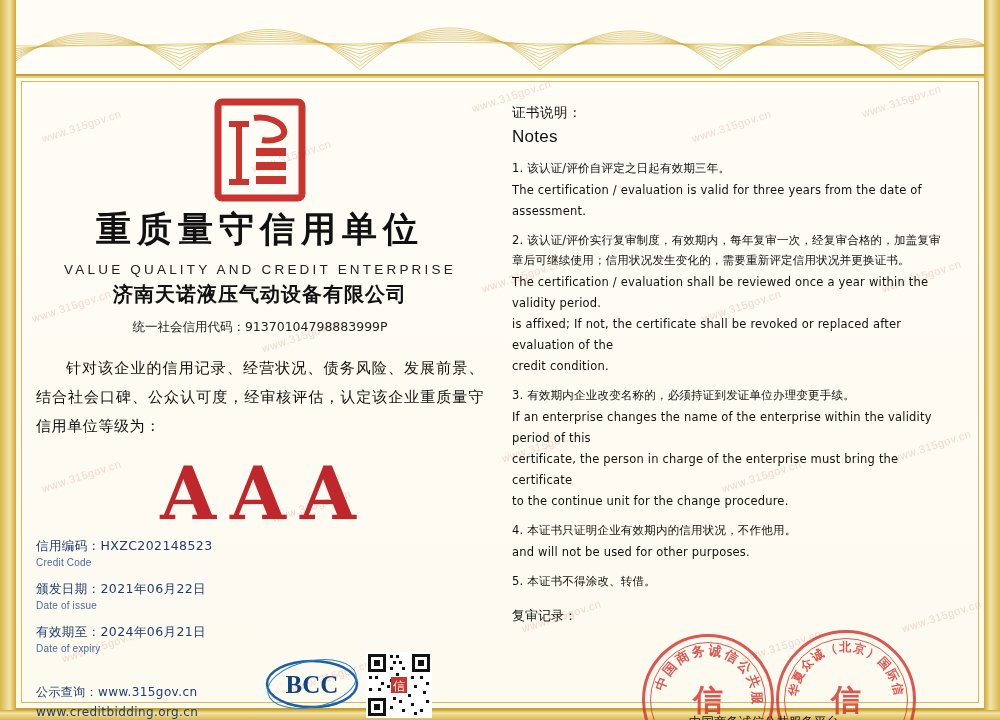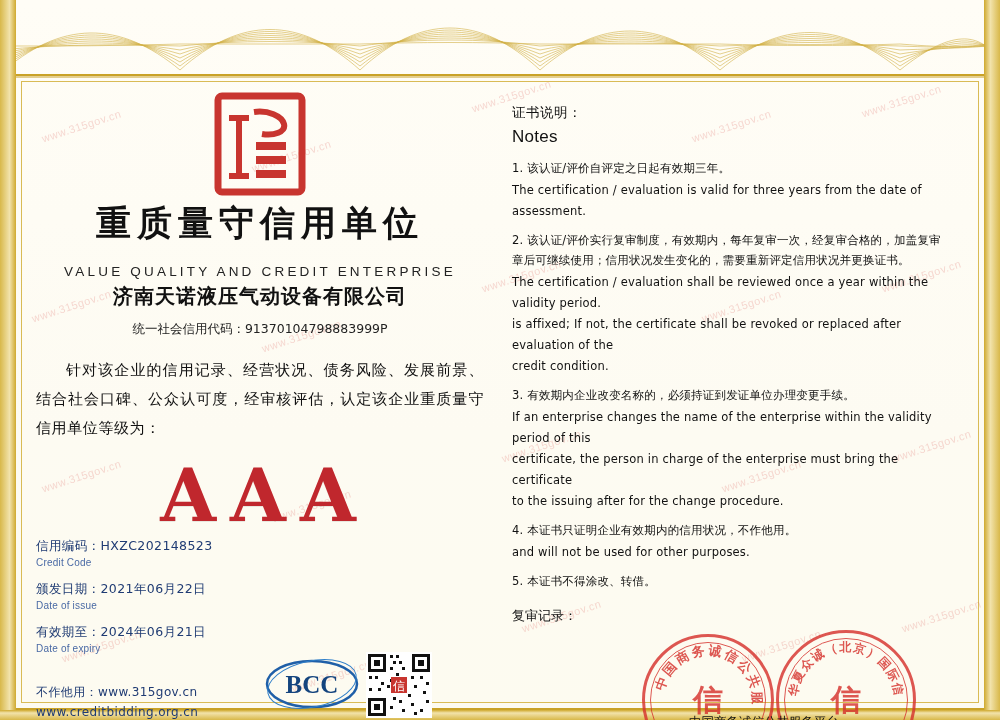--- a/index.html
+++ b/index.html
@@ -52,42 +52,42 @@
     font-size:11px;
     letter-spacing:.5px;
     transform:rotate(-18deg);
     white-space:nowrap;
     font-family:"Liberation Sans", sans-serif;
   }
 
   
   .content{position:absolute;left:14px;top:74px;right:14px;bottom:10px;}
   .left-col{
-    position:absolute;left:22px;top:12px;width:448px;
+    position:absolute;left:22px;top:18px;width:448px;
   }
   .right-col{
     position:absolute;left:498px;top:30px;width:440px;
   }
 
   
   .seal-logo{
     width:96px;height:104px;margin:6px auto 2px auto;
     position:relative;
   }
   .title-cn{
     text-align:center;
     font-family:"DejaVu Sans","Liberation Sans",sans-serif;
     font-size:35px;font-weight:bold;color:#111;
     letter-spacing:6px;
     margin-top:4px;
   }
   .title-en{
     text-align:center;
     font-size:13.5px;color:#222;letter-spacing:3.2px;
-    margin-top:17px;font-weight:500;
+    margin-top:9px;font-weight:500;
   }
   .company{
     text-align:center;
     font-family:"DejaVu Sans","Liberation Sans",sans-serif;
     font-size:20px;color:#111;letter-spacing:1px;
     margin-top:4px;font-weight:bold;
   }
   .uscc{
     text-align:center;font-size:12.5px;color:#222;margin-top:11px;
     font-family:"DejaVu Sans","Liberation Sans",sans-serif;
@@ -256,21 +256,21 @@
         <div class="info-cn">颁发日期：2021年06月22日</div>
         <div class="info-en">Date of issue</div>
       </div>
       <div class="info-row">
         <div class="info-cn">有效期至：2024年06月21日</div>
         <div class="info-en">Date of expiry</div>
       </div>
     </div>
 
     <div class="footer-links">
-      <div class="info-cn link">不作他用：www.315gov.cn</div>
+      <div class="info-cn link">公示查询：www.315gov.cn</div>
       <div class="info-cn link" style="margin-top:4px">www.creditbidding.org.cn</div>
     </div>
 
     <div class="bcc">
       <svg width="96" height="60" viewBox="0 0 96 60">
         <ellipse cx="48" cy="30" rx="45" ry="23" fill="none" stroke="#1f5fa8" stroke-width="2.5"></ellipse>
         <ellipse cx="48" cy="30" rx="45" ry="23" fill="none" stroke="#2f7fc9" stroke-width="1" transform="rotate(-12 48 30)"></ellipse>
         <text x="48" y="39" text-anchor="middle" font-family="Liberation Serif, serif" font-size="25" font-weight="bold" fill="#14447e">BCC</text>
       </svg>
     </div>
@@ -337,21 +337,21 @@
         <div class="note-cn">2. 该认证/评价实行复审制度，有效期内，每年复审一次，经复审合格的，加盖复审章后可继续使用；信用状况发生变化的，需要重新评定信用状况并更换证书。</div>
         <div class="note-en" style="margin-bottom:0">The certification / evaluation shall be reviewed once a year within the validity period.</div>
         <div class="note-en" style="margin-bottom:0">is affixed; If not, the certificate shall be revoked or replaced after evaluation of the</div>
         <div class="note-en">credit condition.</div>
       </div>
 
       <div>
         <div class="note-cn">3. 有效期内企业改变名称的，必须持证到发证单位办理变更手续。</div>
         <div class="note-en" style="margin-bottom:0">If an enterprise changes the name of the enterprise within the validity period of this</div>
         <div class="note-en" style="margin-bottom:0">certificate,  the person in charge of the enterprise must bring the certificate</div>
-        <div class="note-en">to the issuing after for the change procedure.</div>
+        <div class="note-en">to the continue unit for the change procedure.</div>
       </div>
 
       <div>
         <div class="note-cn">4. 本证书只证明企业有效期内的信用状况，不作他用。</div>
         <div class="note-en">and will not be used for other purposes.</div>
       </div>
 
       <div>
         <div class="note-cn">5. 本证书不得涂改、转借。</div>
       </div>

